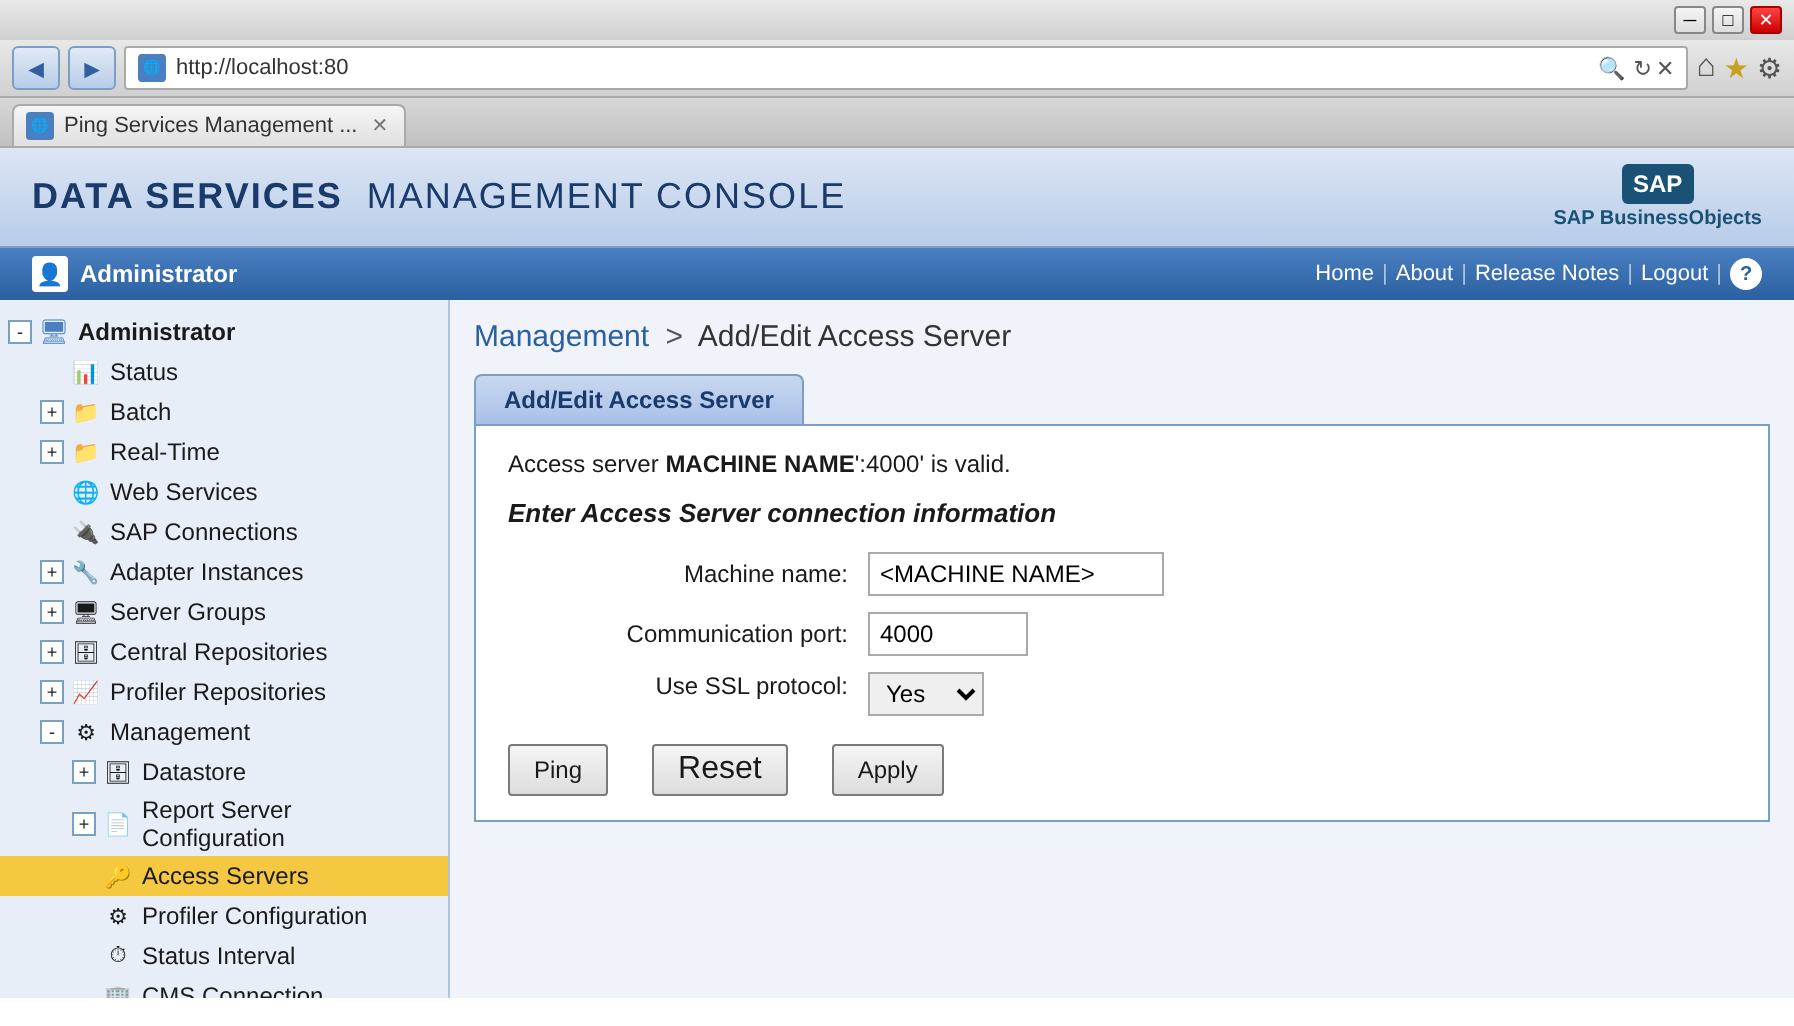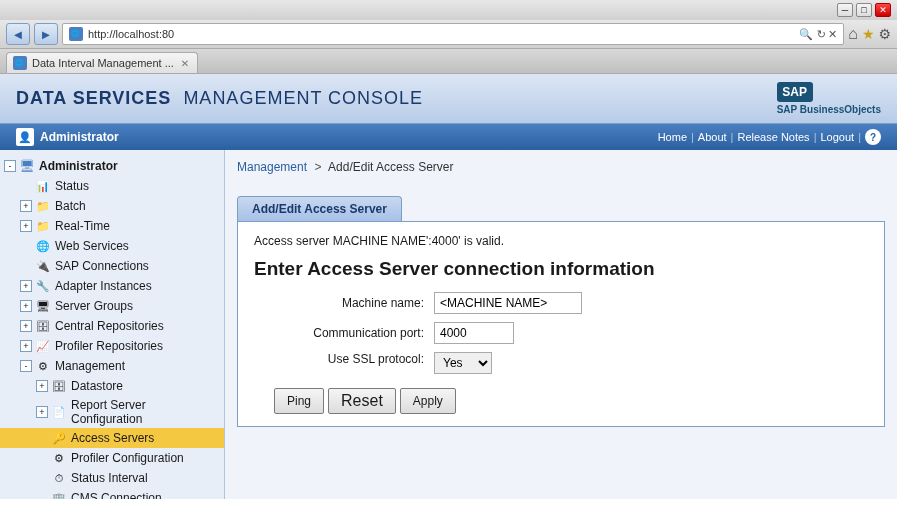--- a/index.html
+++ b/index.html
@@ -27,34 +27,34 @@
       <span style="font-size:11px;cursor:pointer;color:#555;margin-left:2px;">✕</span>
     </div>
     <div style="font-size:16px;cursor:pointer;color:#555;">⌂</div>
     <div style="font-size:14px;cursor:pointer;color:#c8a020;">★</div>
     <div style="font-size:14px;cursor:pointer;color:#555;">⚙</div>
   </div>
 
   <div style="display:flex;align-items:flex-end;background:linear-gradient(to bottom,#d8d8d8,#c0c0c0);padding:3px 6px 0 6px;gap:2px;">
     <div style="display:flex;align-items:center;background:linear-gradient(to bottom,#f5f5f5,#e0e0e0);border:1px solid #aaa;border-bottom:none;border-radius:4px 4px 0 0;padding:3px 8px 3px 6px;font-size:11px;color:#333;gap:5px;max-width:220px;">
       <div style="width:14px;height:14px;background:#4a7fc1;border-radius:2px;display:flex;align-items:center;justify-content:center;color:#fff;font-size:7px;flex-shrink:0;">🌐</div>
-      <span style="white-space:nowrap;overflow:hidden;text-overflow:ellipsis;max-width:160px;">Data Interval Management ...</span>
+      <span style="white-space:nowrap;overflow:hidden;text-overflow:ellipsis;max-width:160px;">Ping Services Management ...</span>
       <span style="font-size:10px;cursor:pointer;color:#777;margin-left:2px;">✕</span>
     </div>
   </div>
 </div>
 
 <div style="display:flex;flex-direction:column;height:calc(513px - 88px);background:#6d28d9;">
 
   <div style="background:linear-gradient(to bottom,#dce6f5,#b8cce8);padding:8px 16px;display:flex;align-items:center;justify-content:space-between;border-bottom:1px solid #7a9fc5;">
     <div style="font-size:18px;font-weight:bold;color:#1a3a6b;letter-spacing:1px;">
       <span>DATA SERVICES</span>
       <span style="font-weight:normal;margin-left:6px;">MANAGEMENT CONSOLE</span>
     </div>
-    <div style="display:flex;flex-direction:column;align-items:flex-start;">
+    <div style="display:flex;flex-direction:column;align-items:center;">
       <div style="width:36px;height:20px;background:#1a5276;border-radius:3px;display:flex;align-items:center;justify-content:center;color:#fff;font-weight:bold;font-size:12px;margin-bottom:2px;">SAP</div>
       <span style="font-size:10px;color:#1a5276;font-weight:bold;">SAP BusinessObjects</span>
     </div>
   </div>
 
   <div style="background:linear-gradient(to bottom,#4a7fc1,#2a5fa0);padding:4px 16px;display:flex;align-items:center;justify-content:space-between;">
     <div style="display:flex;align-items:center;gap:6px;color:#fff;font-size:12px;font-weight:bold;">
       <div style="width:18px;height:18px;background:#fff;border-radius:2px;display:flex;align-items:center;justify-content:center;color:#2a5fa0;font-size:11px;">👤</div>
       <span>Administrator</span>
     </div>
@@ -174,37 +174,37 @@
       <div style="display:flex;align-items:center;padding:2px 4px;padding-left:36px;cursor:pointer;font-size:12px;color:#1a1a1a;">
         <div style="width:12px;margin-right:3px;flex-shrink:0;"></div>
         <div style="width:16px;height:16px;margin-right:4px;flex-shrink:0;display:flex;align-items:center;justify-content:center;font-size:11px;">🏢</div>
         <span>CMS Connection</span>
       </div>
 
     </div>
 
     <div style="flex:1;padding:10px 12px;overflow-y:auto;background:#f0f4fa;">
 
-      <div style="font-size:12px;color:#2a5fa0;margin-bottom:22px;">
+      <div style="font-size:15px;color:#2a5fa0;margin-bottom:10px;">
         <a style="color:#2a5fa0;text-decoration:none;cursor:pointer;">Management</a>
         <span style="color:#555;margin:0 4px;">&gt;</span>
         <span style="color:#333;">Add/Edit Access Server</span>
       </div>
 
       <div style="display:flex;margin-bottom:0;">
         <div style="background:linear-gradient(to bottom,#c8d8f0,#a8c0e8);border:1px solid #7a9fc5;border-bottom:none;border-radius:4px 4px 0 0;padding:5px 14px;font-size:12px;font-weight:bold;color:#1a3a6b;cursor:pointer;">Add/Edit Access Server</div>
       </div>
 
       <div style="background:#fff;border:1px solid #7a9fc5;padding:12px 16px;">
 
         <div style="font-size:12px;color:#1a1a1a;margin-bottom:10px;">
-          Access server <span style="font-weight:normal;text-align:right;">MACHINE NAME</span>':<span>4000</span>' is valid.
+          Access server <span style="font-weight:bold;text-align:right;">MACHINE NAME</span>':<span>4000</span>' is valid.
         </div>
 
-        <div style="font-size:19px;font-weight:bold;color:#1a1a1a;margin-bottom:12px;">Enter Access Server connection information</div>
+        <div style="font-size:13px;font-weight:bold;color:#1a1a1a;margin-bottom:12px;font-style:italic;">Enter Access Server connection information</div>
 
         <div style="margin-left:20px;">
 
           <div style="display:flex;align-items:center;margin-bottom:8px;">
             <label style="width:160px;text-align:right;padding-right:10px;font-size:12px;color:#1a1a1a;">Machine name:</label>
             <input type="text" style="border: 1px solid rgb(170, 170, 170); padding: 2px 5px; font-size: 12px; height: 22px; width: 148px;" value="&lt;MACHINE NAME&gt;">
           </div>
 
           <div style="display:flex;align-items:center;margin-bottom:8px;">
             <label style="width:160px;text-align:right;padding-right:10px;font-size:12px;color:#1a1a1a;">Communication port:</label>
@@ -213,21 +213,21 @@
 
           <div style="display:flex;align-items:flex-start;margin-bottom:8px;">
             <label style="width:160px;text-align:right;padding-right:10px;font-size:12px;color:#1a1a1a;">Use SSL protocol:</label>
             <select style="border:1px solid #aaa;padding:2px 4px;font-size:12px;height:22px;width:58px;">
               <option>Yes</option>
               <option>No</option>
             </select>
           </div>
         </div>
 
-        <div style="display:flex;gap:4px;margin-top:14px;margin-left:20px;">
+        <div style="display:flex;gap:22px;margin-top:14px;">
           <button style="padding:3px 12px;font-size:12px;border:1px solid #7a7a7a;background:linear-gradient(to bottom,#f5f5f5,#ddd);cursor:pointer;border-radius:2px;color:#1a1a1a;">Ping</button>
           <button style="padding:3px 12px;font-size:16px;border:1px solid #7a7a7a;background:linear-gradient(to bottom,#f5f5f5,#ddd);cursor:pointer;border-radius:2px;color:#1a1a1a;">Reset</button>
           <button style="padding:3px 12px;font-size:12px;border:1px solid #7a7a7a;background:linear-gradient(to bottom,#f5f5f5,#ddd);cursor:pointer;border-radius:2px;color:#1a1a1a;">Apply</button>
         </div>
       </div>
     </div>
   </div>
 </div>
 
 </body></html>

